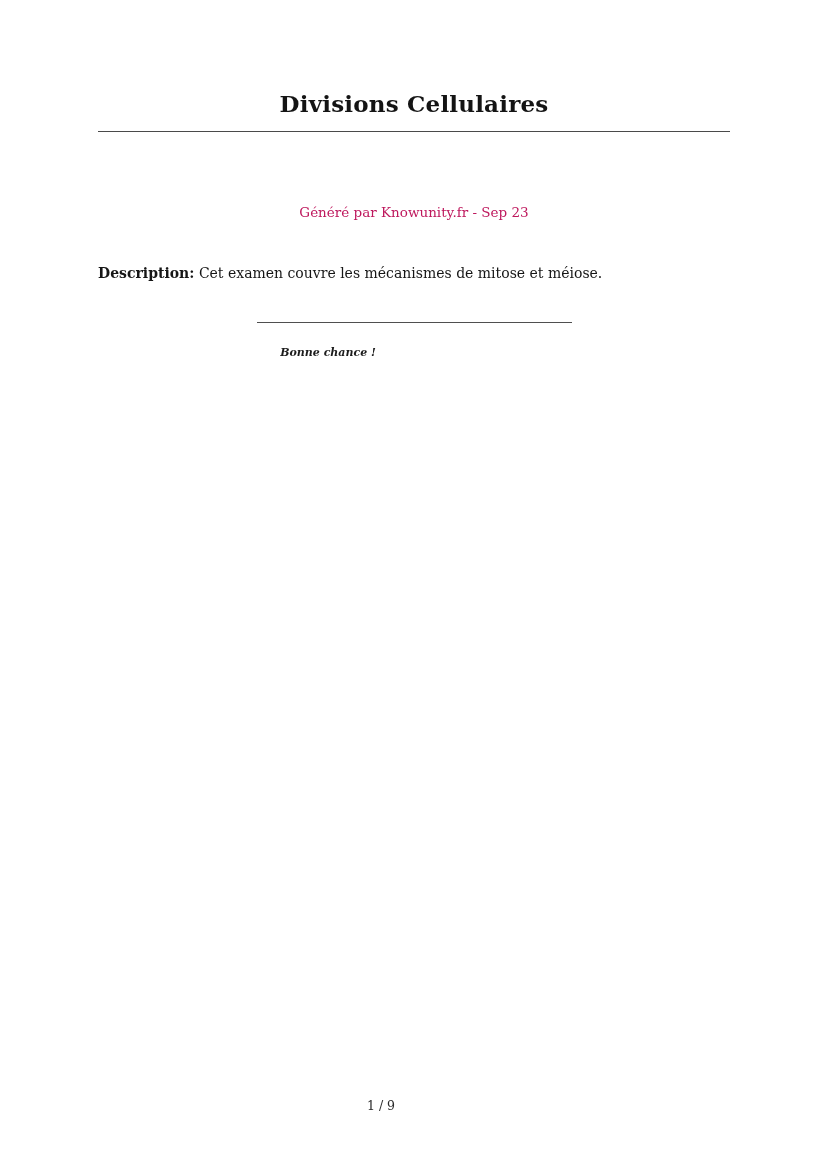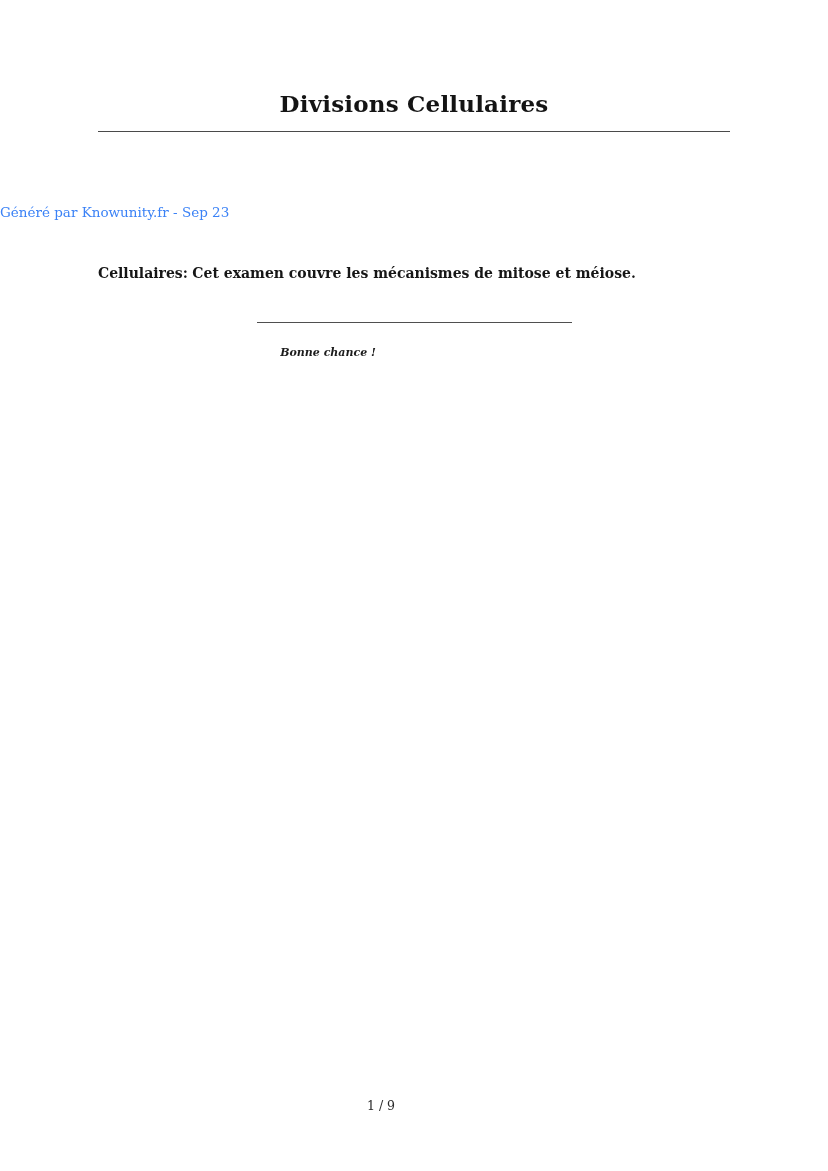--- a/index.html
+++ b/index.html
@@ -44,40 +44,41 @@
     height: 1px;
     background: #4a4a4a;
   }
 
   
   .generated-line {
     position: absolute;
     top: 204px;
     left: 0;
     width: 828px;
+    text-align: center;
     font-size: 13.5px;
-    color: #3b82f6;
+    color: #be185d;
   }
 
   
   .description {
     position: absolute;
     top: 263px;
     left: 98px;
     width: 632px;
     font-size: 14px;
     line-height: 1.45;
     color: #161616;
     text-align: left;
   }
   .description .label {
     font-weight: bold;
   }
   .description .text {
-    font-weight: bold;
+    font-weight: normal;
     text-align: right;
   }
 
   
   .short-rule {
     position: absolute;
     top: 322px;
     left: 257px;
     width: 315px;
     height: 1px;
@@ -113,21 +114,21 @@
 
 <div class="page">
 
   <div class="doc-title">Divisions Cellulaires</div>
 
   <div class="title-rule"></div>
 
   <div class="generated-line">Généré par Knowunity.fr - Sep 23</div>
 
   <div class="description">
-    <span class="label">Cellulaires:</span>
+    <span class="label">Description:</span>
     <span class="text">Cet examen couvre les mécanismes de mitose et méiose.</span>
   </div>
 
   <div class="short-rule"></div>
 
   <div class="good-luck">Bonne chance !</div>
 
   <div class="page-number">1 / 9</div>
 
 </div>

